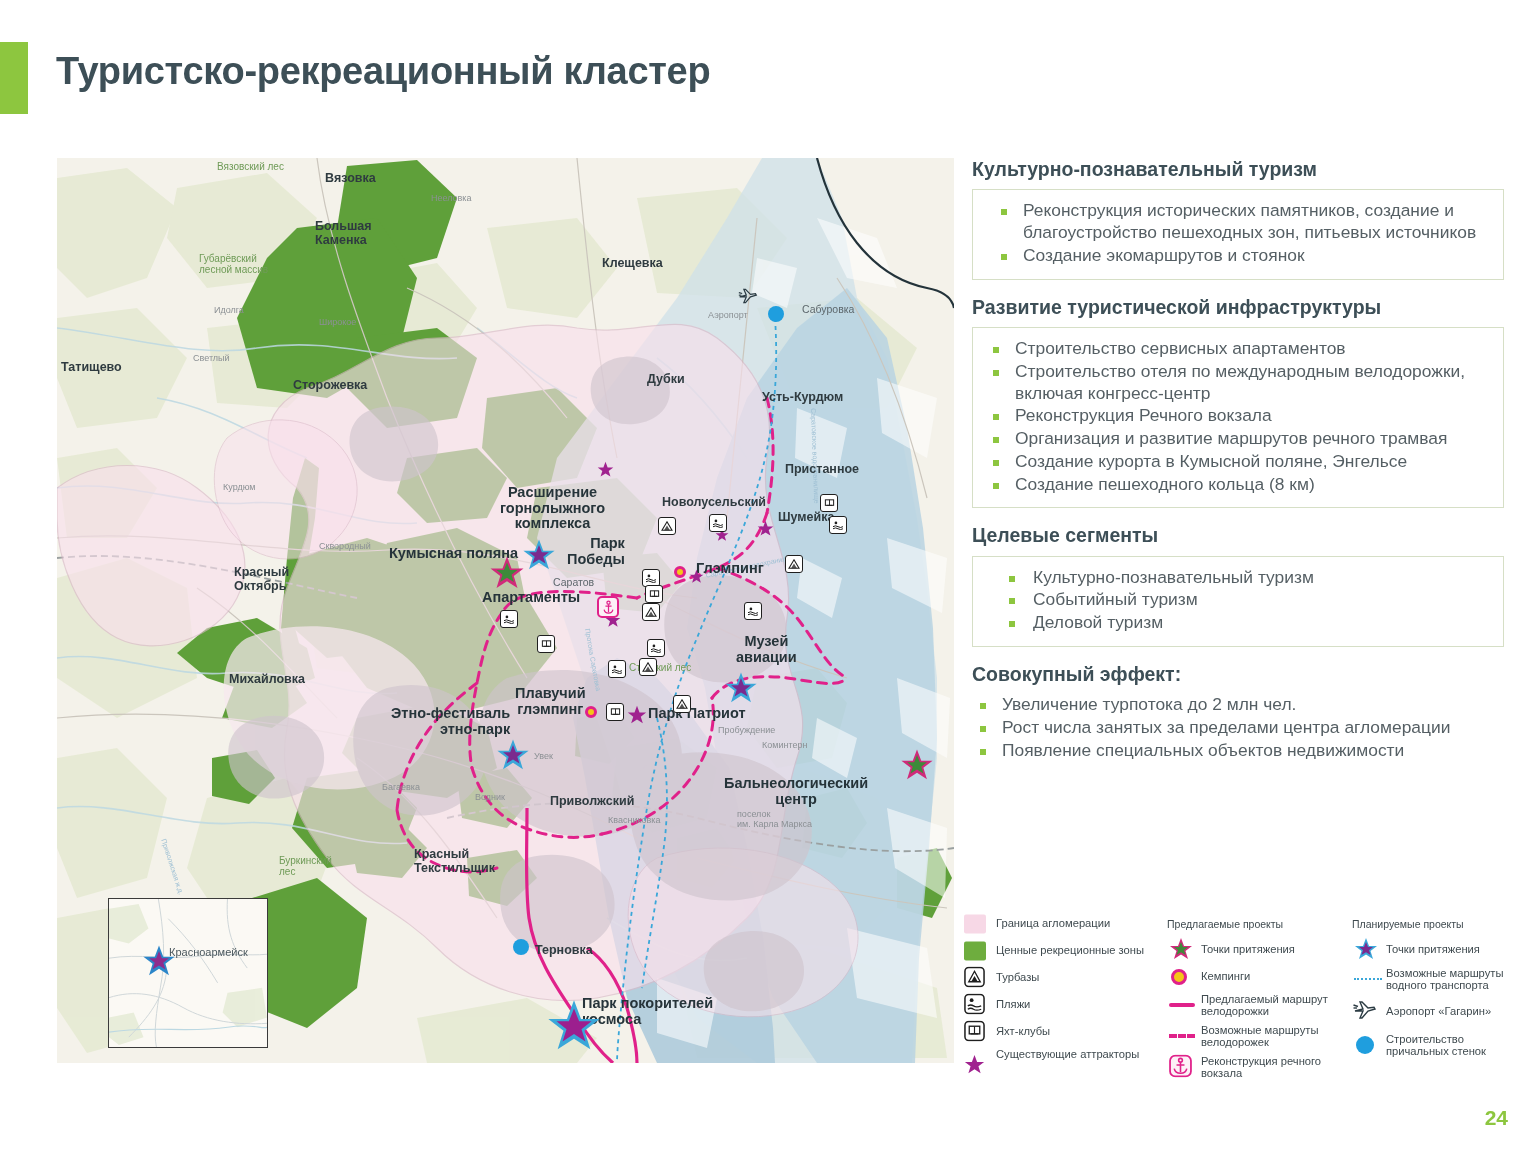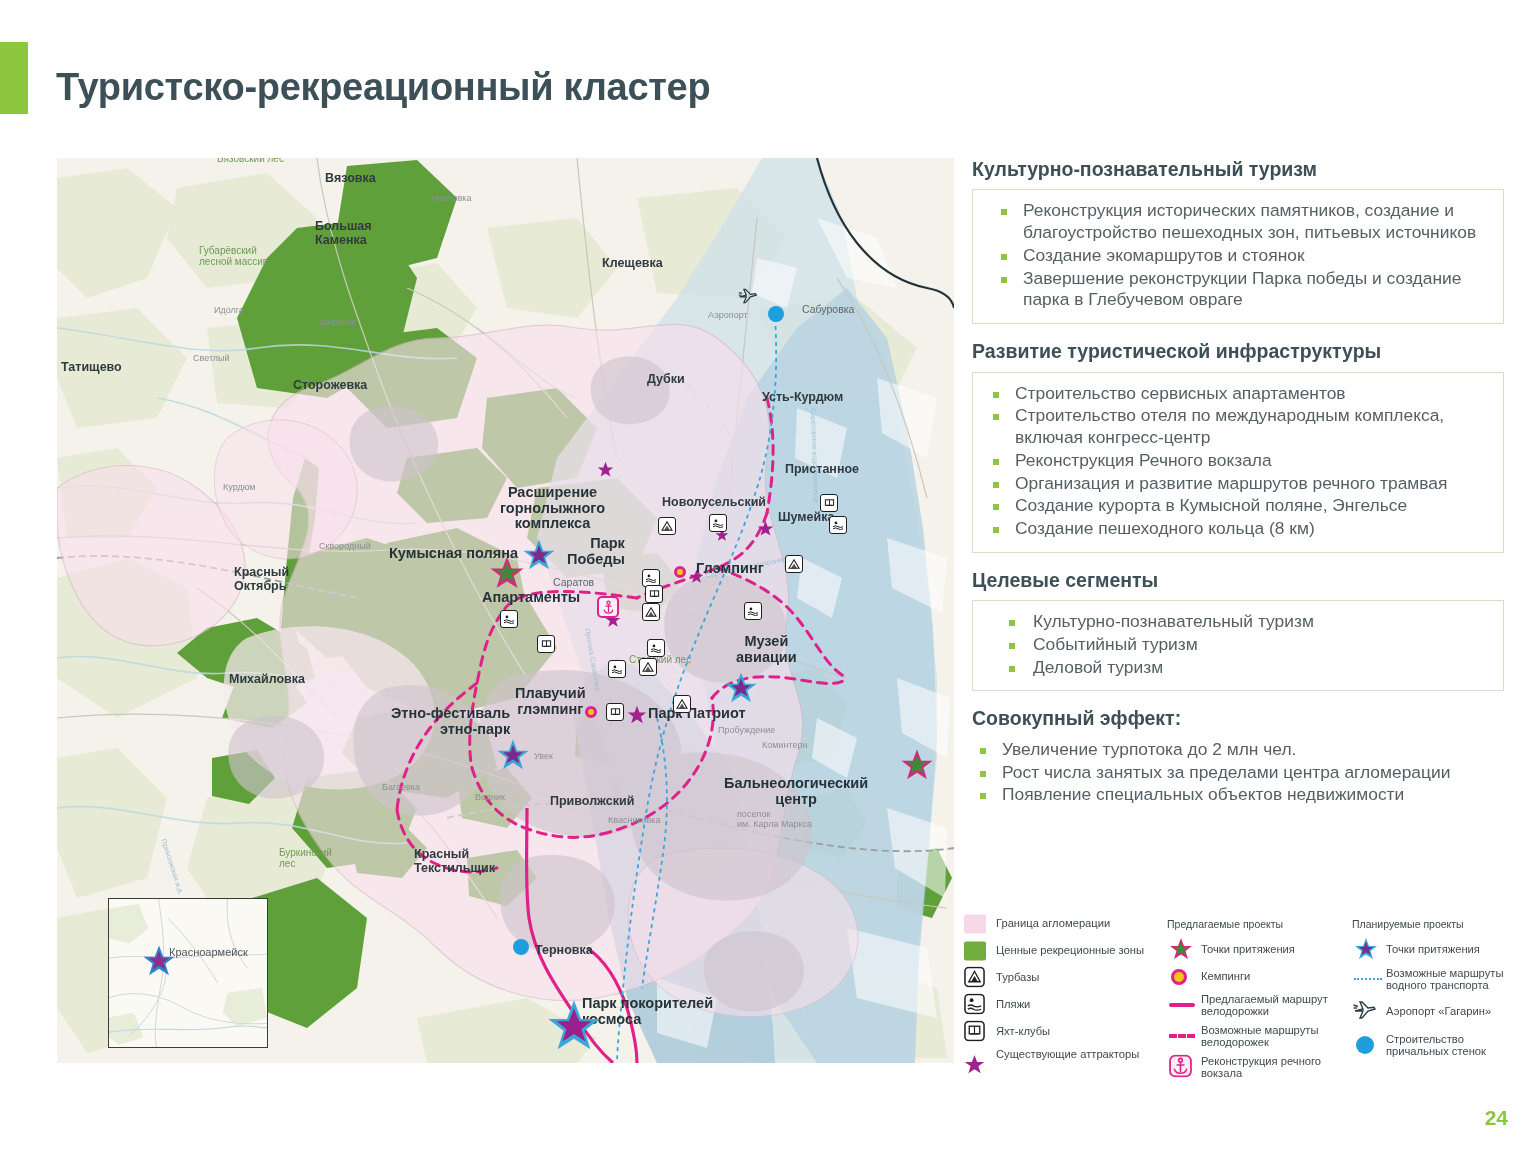--- a/index.html
+++ b/index.html
@@ -16,21 +16,20 @@
   .title-bar-accent {
     position: absolute; left: 0; top: 42px;
     width: 28px; height: 72px;
     background: #8dc63f;
   }
   .page-title {
     position: absolute; left: 56px; top: 50px;
     font-size: 38px; font-weight: bold;
     color: #3d4f57; letter-spacing: -0.3px;
     white-space: nowrap;
-    margin-top: 16px;
   }
 
   
   .map-frame {
     position: absolute; left: 57px; top: 158px;
     width: 897px; height: 905px;
     overflow: hidden;
     background: #f3f1ea;
   }
   .map-canvas { position: absolute; inset: 0; }
@@ -40,21 +39,21 @@
   .mlabel {
     position: absolute;
     font-family: "Liberation Sans", sans-serif;
     white-space: pre;
     pointer-events: none;
     line-height: 1.08;
   }
   .m-major { font-size: 12.5px; font-weight: bold; color: #2f3b40; }
   .m-minor { font-size: 9px; color: #8b9094; }
   .m-mid   { font-size: 10.5px; color: #5d676c; }
-  .m-forest{ font-size: 10px; color: #6f9b57; }
+  .m-forest{ font-size: 10px; color: #6f9b57; margin-top: 8px; }
   .m-water { font-size: 7px; color: #9fc0d4; }
   .m-poi   { font-size: 14.5px; font-weight: bold; color: #26343a; }
   .m-city  { font-size: 11px; color: #4b585e; }
 
   
   .star { position: absolute; }
   .star svg { display:block; }
   .camp-dot {
     position: absolute; border-radius: 50%;
     background: #f5c518; border: 3px solid #e0218a;
@@ -622,31 +621,30 @@
 </div>
 
 <div class="right-col">
 
   <div>
     <div class="sec-head">Культурно-познавательный туризм</div>
     <div class="sec-box">
       <ul class="blist">
         <li>Реконструкция исторических памятников, создание и благоустройство пешеходных зон, питьевых источников</li>
         <li>Создание экомаршрутов и стоянок</li>
-        <li>Завершение реконструкции Парка победы и создание парка в Глебучевом овраге</li>
       </ul>
     </div>
   </div>
 
   <div>
     <div class="sec-head">Развитие туристической инфраструктуры</div>
     <div class="sec-box">
       <ul class="blist tight">
         <li>Строительство сервисных апартаментов</li>
-        <li>Строительство отеля по международным комплекса, включая конгресс-центр</li>
+        <li>Строительство отеля по международным велодорожки, включая конгресс-центр</li>
         <li>Реконструкция Речного вокзала</li>
         <li>Организация и развитие маршрутов речного трамвая</li>
         <li>Создание курорта в Кумысной поляне, Энгельсе</li>
         <li>Создание пешеходного кольца (8 км)</li>
       </ul>
     </div>
   </div>
 
   <div>
     <div class="sec-head">Целевые сегменты</div>

